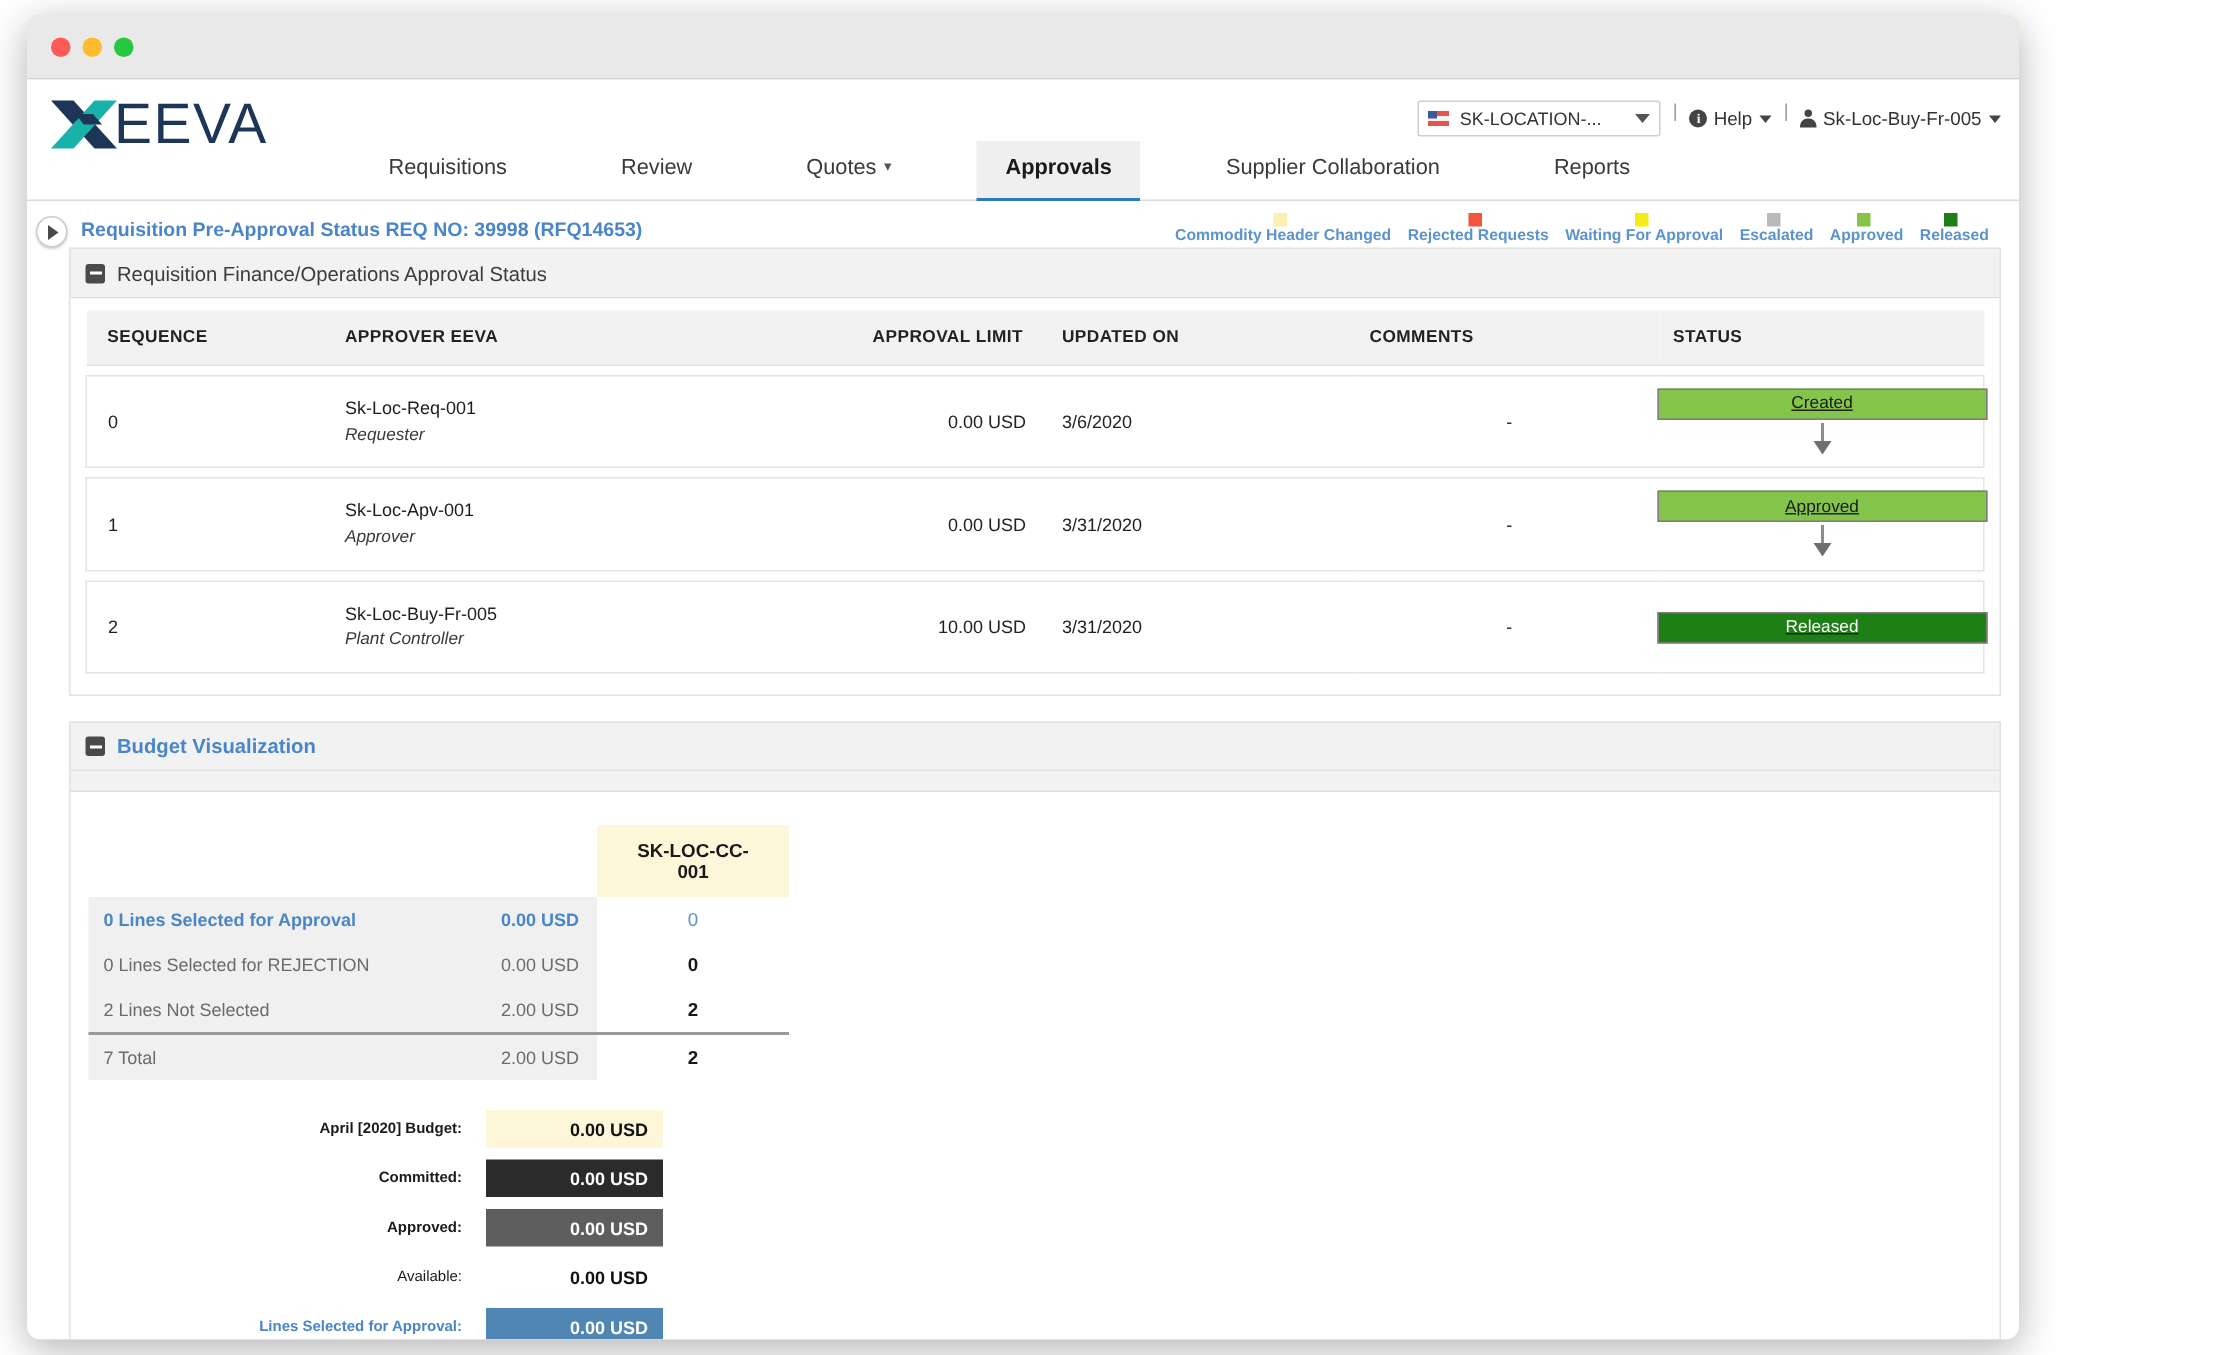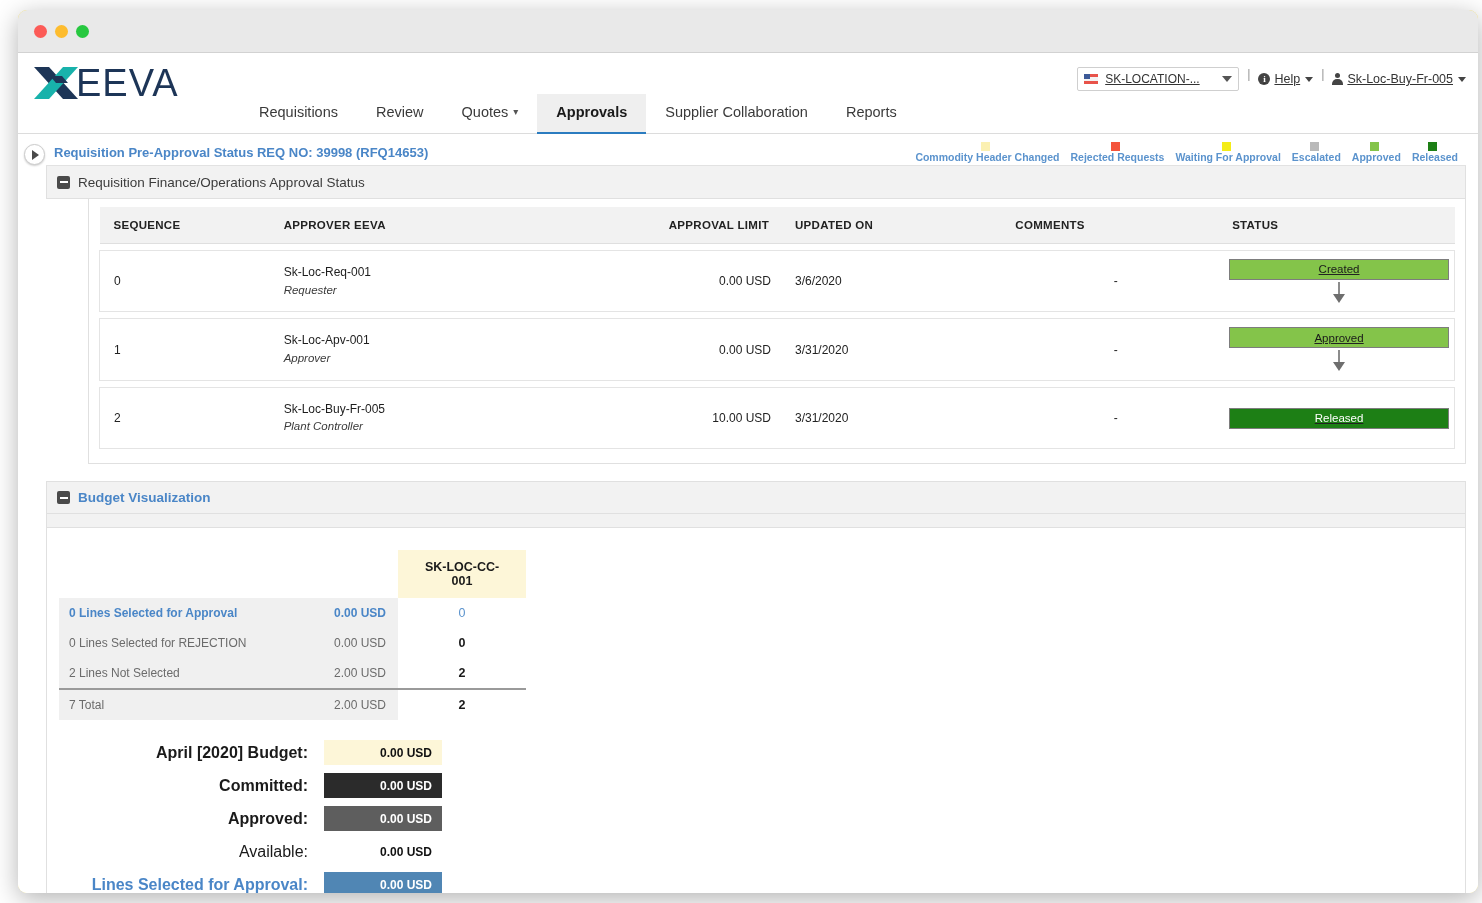--- a/index.html
+++ b/index.html
@@ -9,21 +9,21 @@
     height: 903px;
     overflow: hidden;
     background: #ffffff;
     font-family: "Liberation Sans", sans-serif;
   }
 
   
   .window {
     position: absolute;
     left: 18px; top: 10px;
-    width: 1460px; height: 883px;
+    width: 1328px; height: 883px;
     background: #fde047;
     border-radius: 9px;
     box-shadow: 0 6px 26px rgba(0,0,0,0.30);
     overflow: hidden;
   }
   .titlebar {
     height: 43px;
     background: #e9e9e9;
     border-bottom: 1px solid #d2d2d2;
     display: flex;
@@ -66,20 +66,21 @@
     line-height: 40px;
     font-family: "Liberation Sans", sans-serif;
   }
 
   .nav {
     position: absolute;
     left: 222px; bottom: 0;
     display: flex;
     align-items: flex-end;
     height: 40px;
+    gap: 38px;
   }
   .nav-item {
     font-size: 14.5px;
     color: #3a3a3a;
     padding: 9px 19px 12px 19px;
     cursor: pointer;
     white-space: nowrap;
     position: relative;
     line-height: 18px;
   }
@@ -103,21 +104,20 @@
     vertical-align: 2px;
   }
 
   
   .hdr-right {
     position: absolute;
     right: 12px; top: 14px;
     display: flex;
     font-size: 12.5px;
     color: #333;
-    text-decoration: underline;
   }
   .loc-select {
     display: flex;
     align-items: center;
     border: 1px solid #cfcfcf;
     border-radius: 2px;
     background: #fff;
     height: 24px;
     width: 162px;
     padding: 0 6px;
@@ -259,21 +259,20 @@
     background: #ffffff;
   }
   .section-head-label { font-size: 13.5px; color: #3c3c3c; }
   .section-head-label.link { color: #4a86c7; font-weight: bold; }
 
   .section-body {
     border: 1px solid #e0e0e0;
     border-top: none;
     background: #ffffff;
     padding: 8px 10px 14px 10px;
-    margin-left: 42px;
   }
 
   
   table.appr { width: 100%; border-collapse: collapse; table-layout: fixed; }
   table.appr thead th {
     background: #f2f2f2;
     font-size: 11.5px;
     letter-spacing: 0.3px;
     font-weight: bold;
     color: #222;
@@ -378,21 +377,21 @@
     font-weight: bold;
   }
   .bv-num.link { color: #5b93cd; font-weight: normal; }
   tr.totals .bv-lbl, tr.totals .bv-amt { border-top: 2px solid #9a9a9a; }
   tr.totals .bv-num { border-top: 2px solid #9a9a9a; }
 
   
   table.bv-rows { border-collapse: separate; border-spacing: 0 8px; margin-top: 12px; }
   .br-label {
     text-align: right;
-    font-size: 16px;
+    font-size: 10px;
     color: #1a1a1a;
     padding-right: 16px;
     white-space: nowrap;
     width: 265px;
   }
   .br-label.b { font-weight: bold; }
   .br-label.blue { color: #4a86c7; font-weight: bold; }
   .br-val {
     width: 118px;
     height: 25px;

